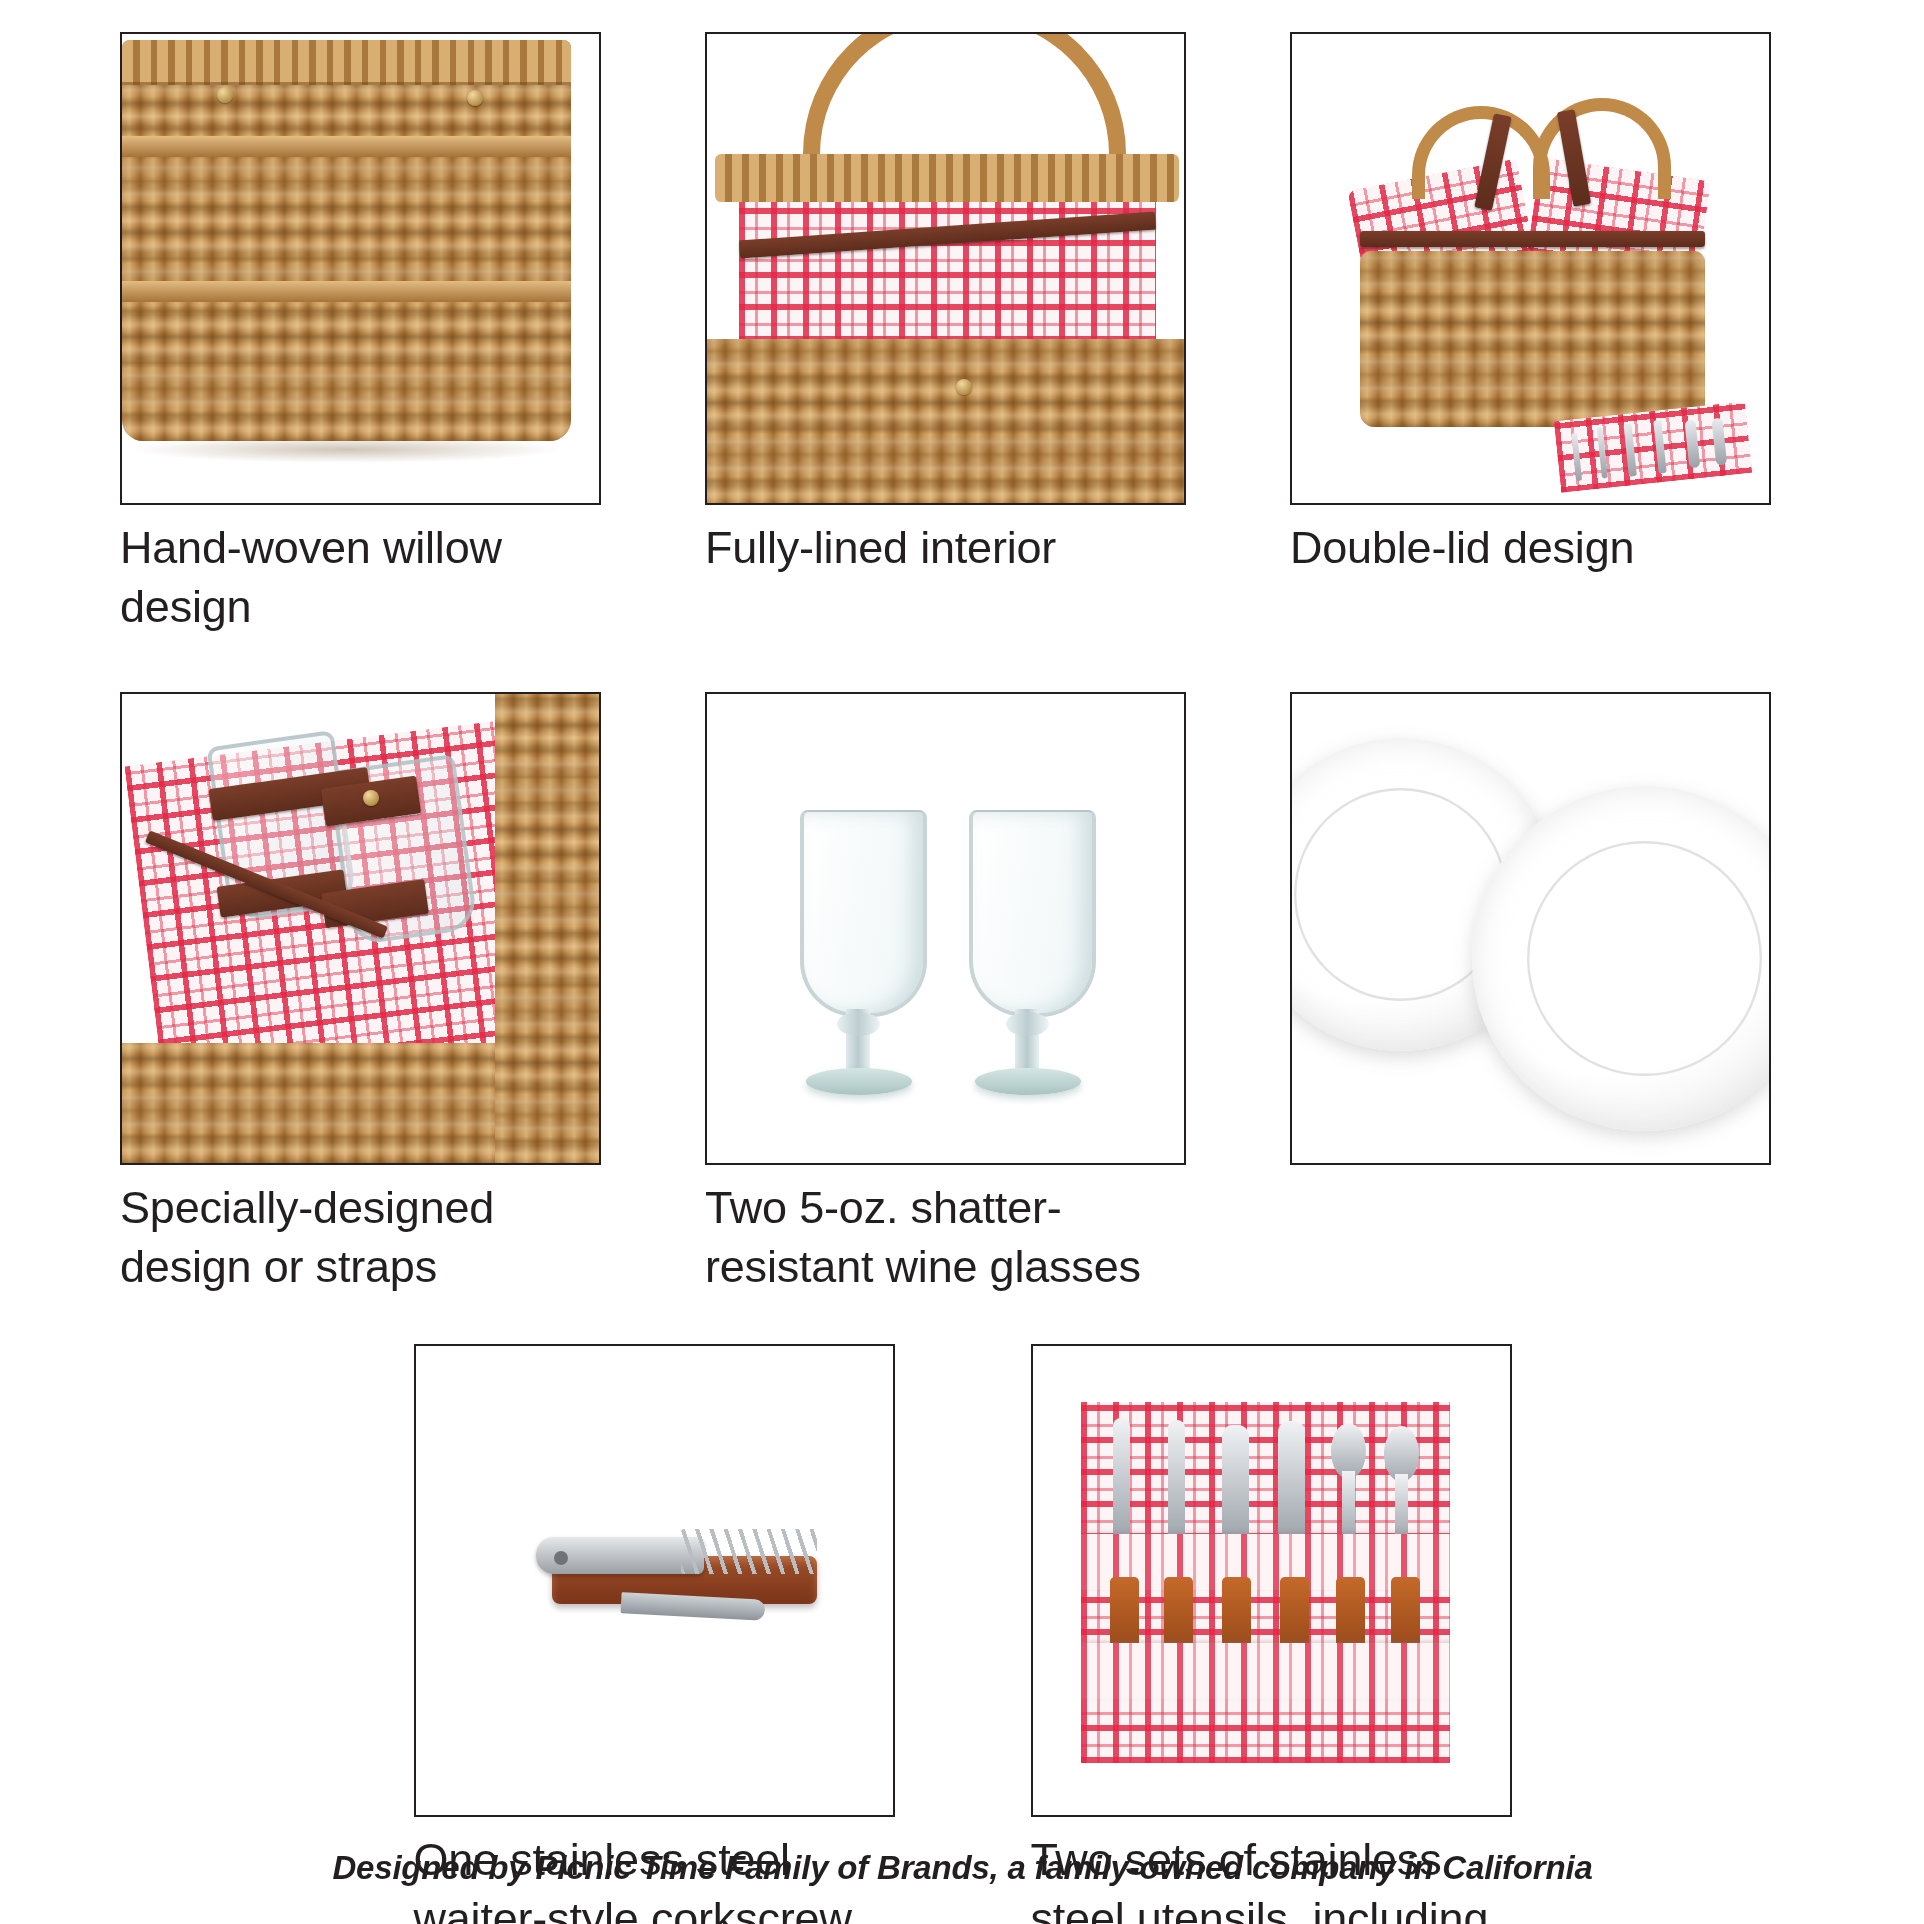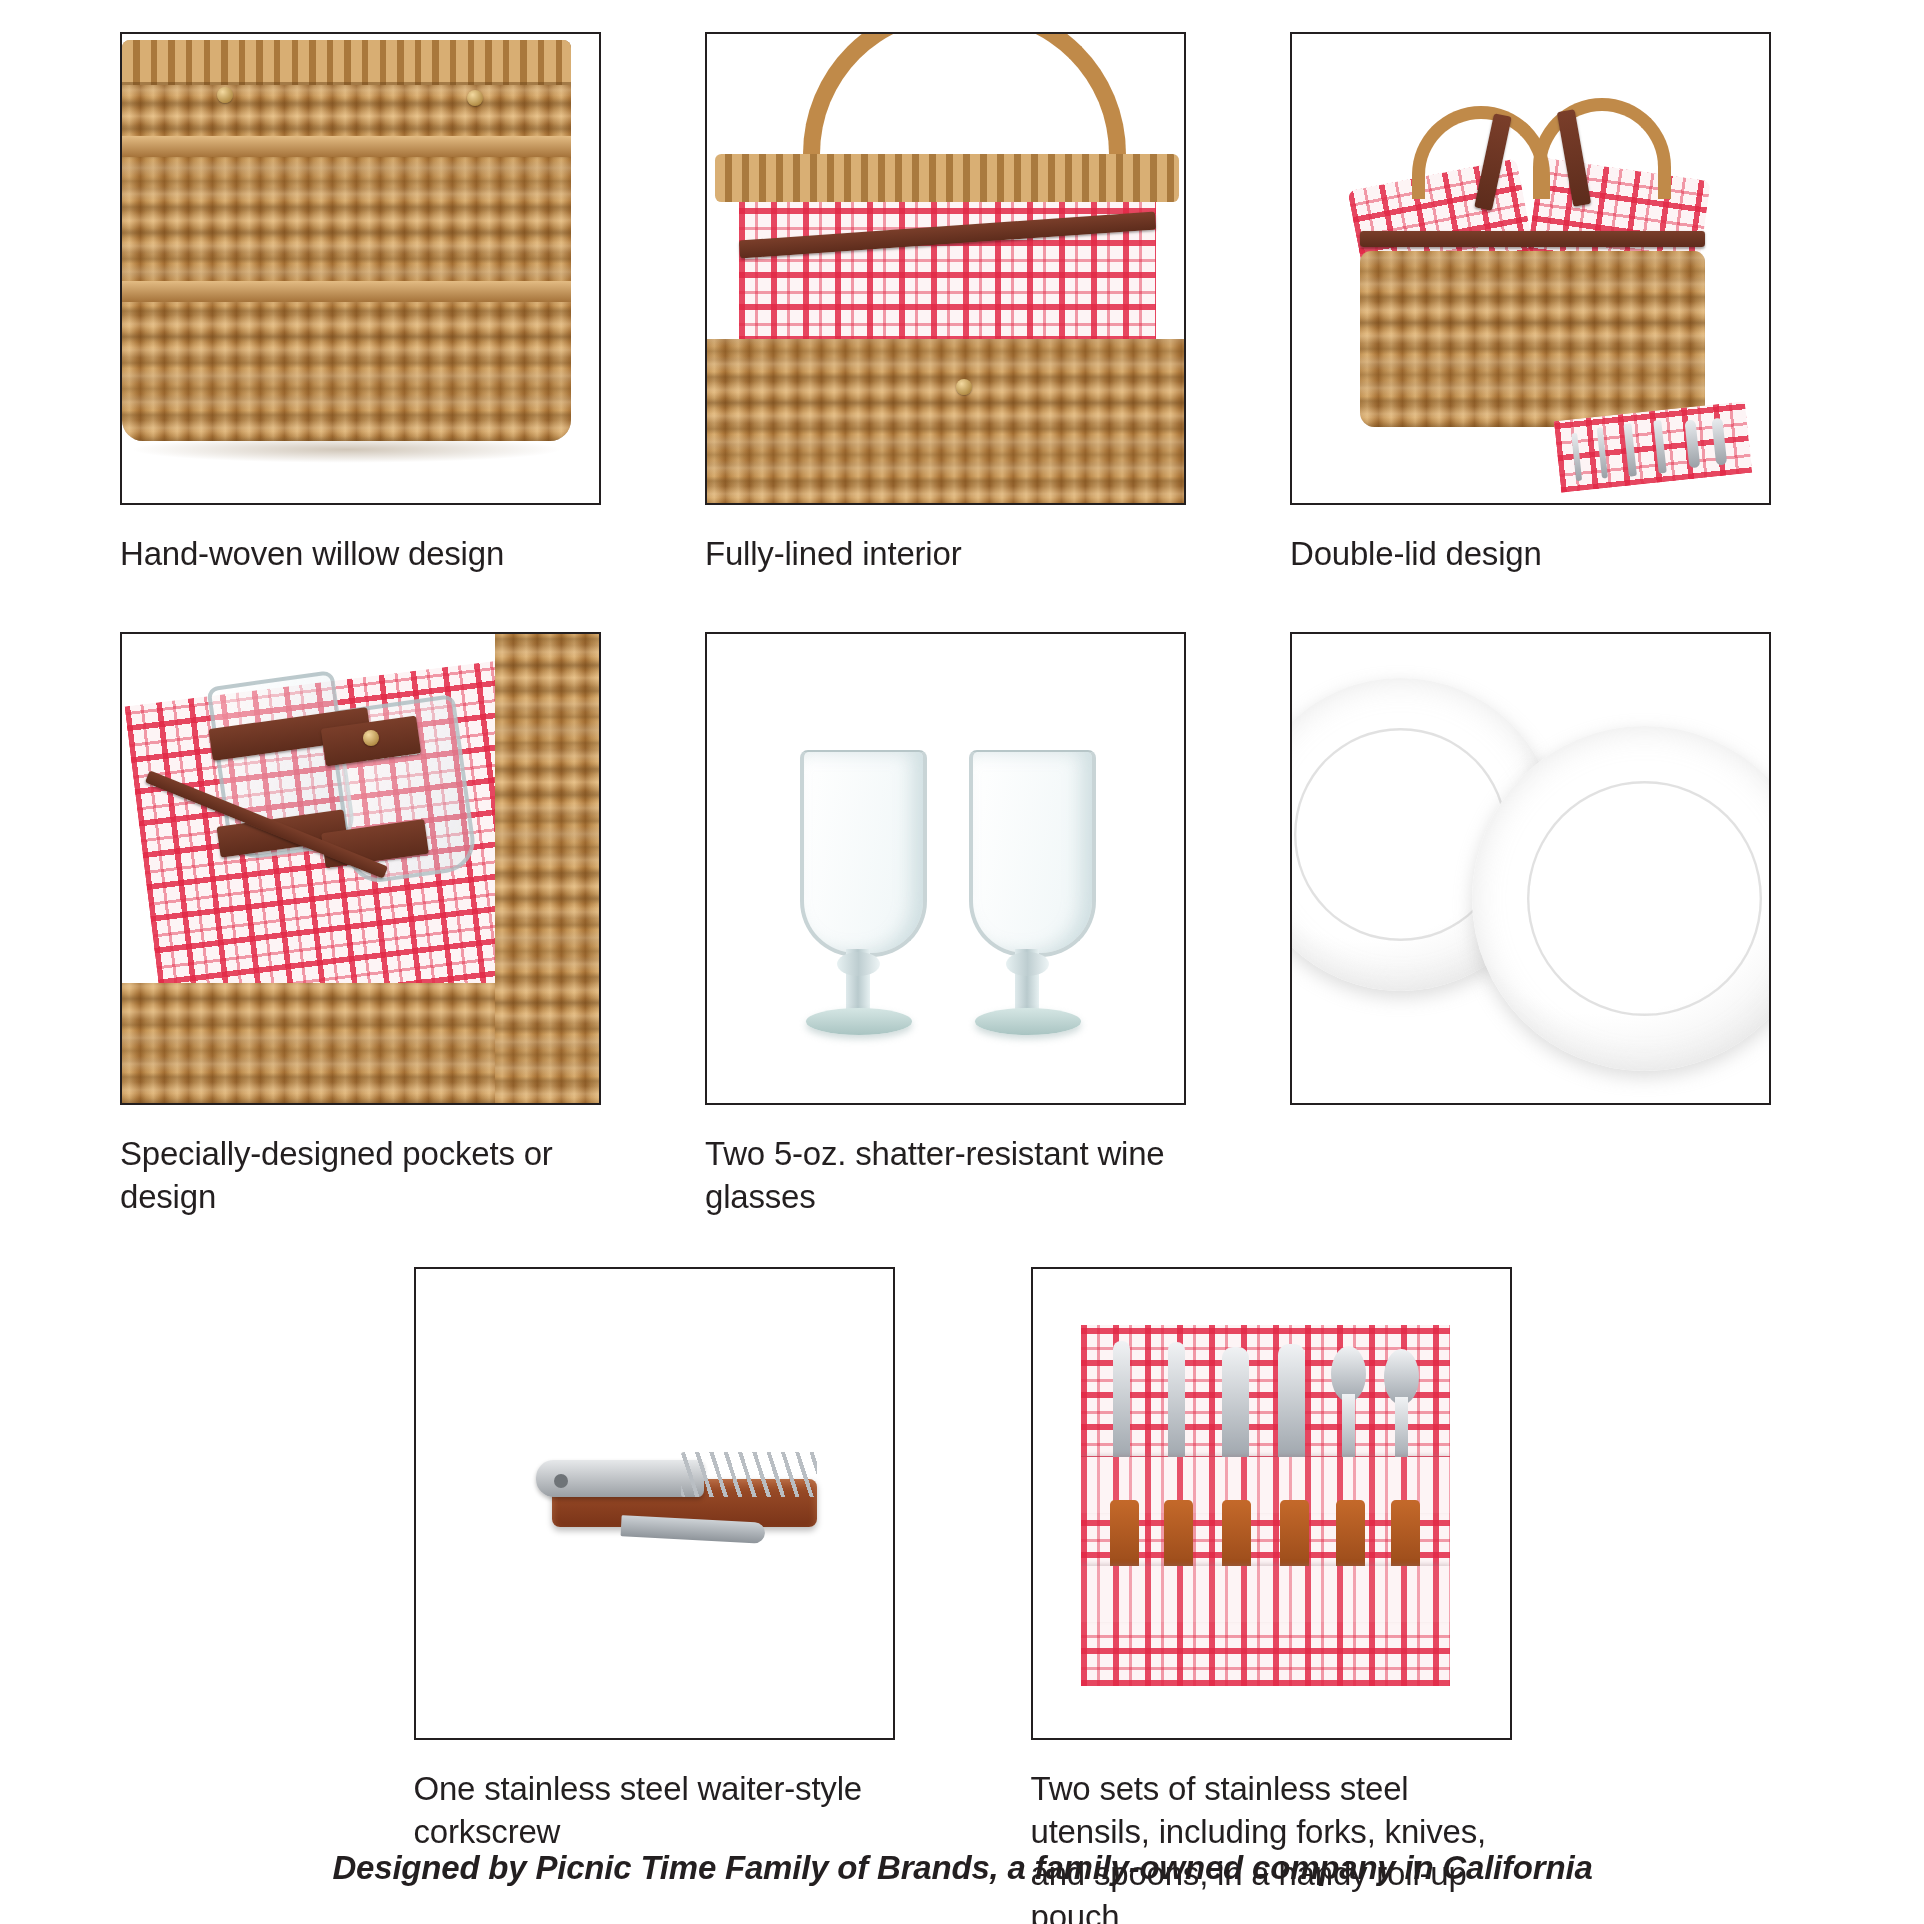--- a/index.html
+++ b/index.html
@@ -41,22 +41,22 @@
   .thumb {
     width: 481px;
     height: 473px;
     border: 2.4px solid #231f20;
     box-sizing: border-box;
     background: #ffffff;
     position: relative;
     overflow: hidden;
   }
   .caption {
-    margin-top: 28px;
-    font-size: 33px;
+    margin-top: 14px;
+    font-size: 45px;
     line-height: 1.30;
     letter-spacing: -0.2px;
     color: #231f20;
   }
   .footer {
     position: absolute;
     left: 0;
     right: 0;
     bottom: 38px;
     text-align: center;
@@ -447,21 +447,21 @@
         <div class="img1-knob" style="left:241px; top:96px;"></div>
         <div class="img4-wickerband">
           <div class="wicker"></div>
           <div class="wicker-rows"></div>
         </div>
         <div style="position:absolute; right:0; top:0; width:104px; height:473px; overflow:hidden;">
           <div class="wicker"></div>
           <div class="wicker-rows"></div>
         </div>
       </div>
-      <div class="caption">Specially-designed pockets or design</div>
+      <div class="caption">Specially-designed design or straps</div>
     </div>
 
     <div class="cell">
       <div class="thumb">
         <div class="wineglass" style="left:88px;">
           <div class="wg-bowl"></div>
           <div class="wg-stem"></div>
           <div class="wg-knob"></div>
           <div class="wg-foot"></div>
         </div>

